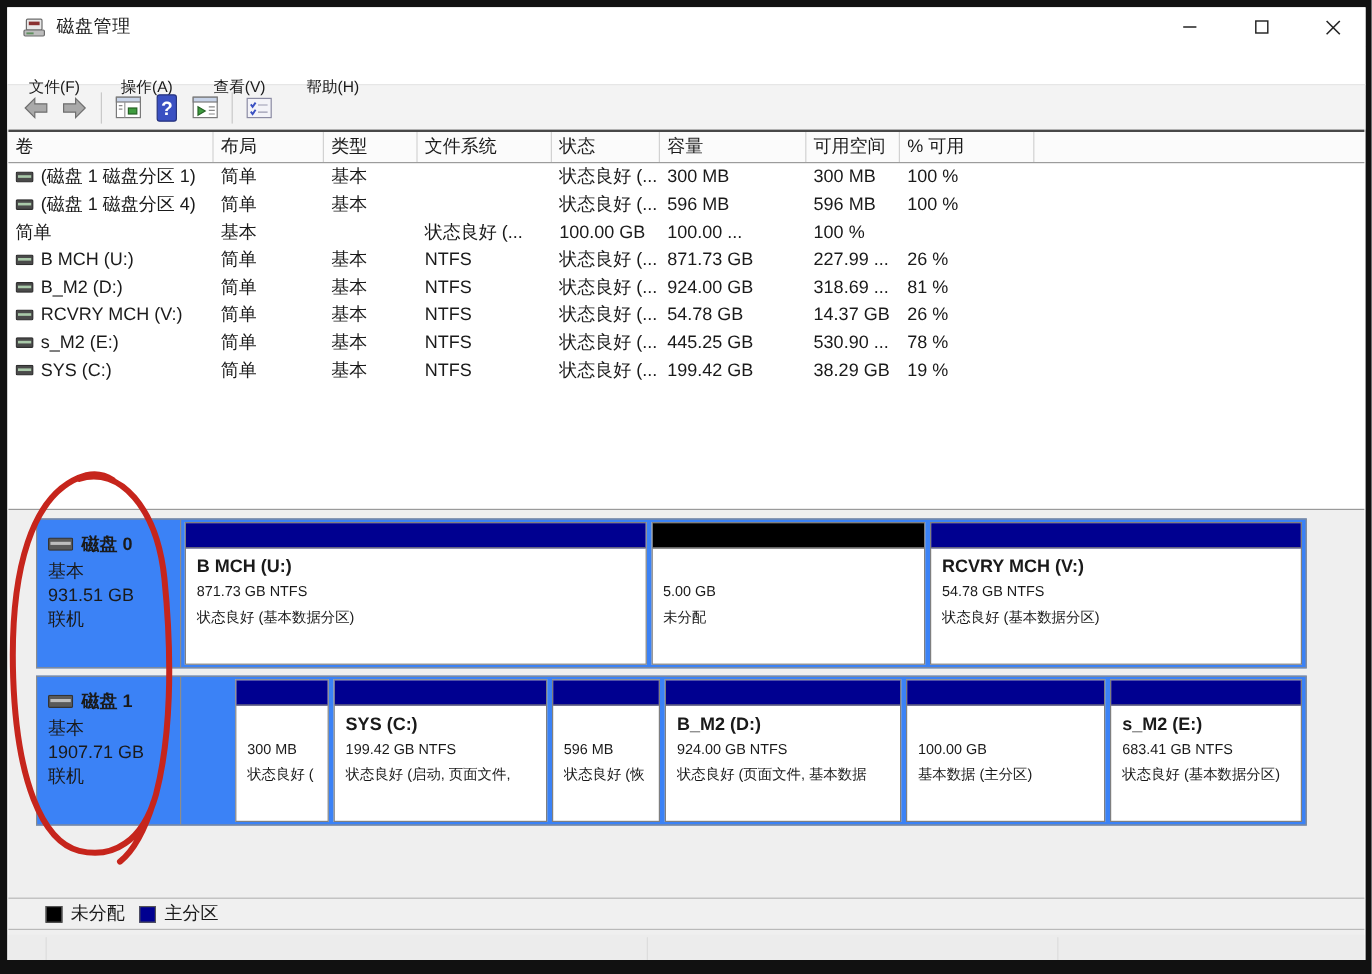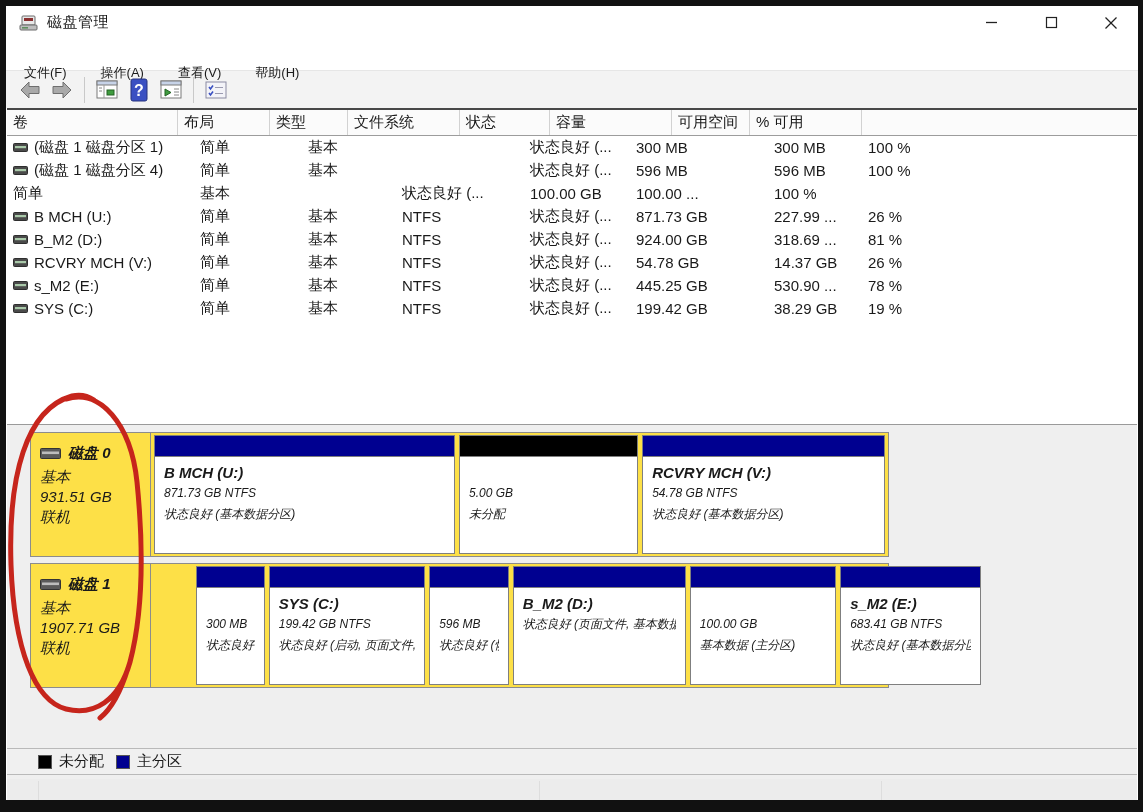--- a/index.html
+++ b/index.html
@@ -29,31 +29,31 @@
   .listview {
     position:absolute; left:1px; top:102px; width:1130px; height:317px;
     background:#fff; border-top:2px solid #484848; border-bottom:1px solid #9a9a9a;
   }
   .lv-grid { display:grid; grid-template-columns:171px 92px 78px 112px 90px 122px 78px 112px; }
   .lv-header { background:#fbfbfb; border-bottom:1px solid #9c9c9c; height:26px; }
   .lv-header .hcell {
     font-size:15px; padding:2px 6px; border-right:1px solid #d2d2d2;
     white-space:nowrap; overflow:hidden; display:flex; align-items:center;
   }
-  .lv-row { height:23px;gap:16px; }
+  .lv-row { height:23px; }
   .lv-row .cell {
     font-size:15px; padding:0 6px; white-space:nowrap; overflow:hidden;
     display:flex; align-items:center;
   }
   .vol-icon { flex:0 0 auto; margin-right:6px; }
   
   .lower { position:absolute; left:1px; top:419px; width:1130px; height:375px; background:#efefef; }
   .disk-row {
-    position:absolute; left:23px; width:859px; height:125px;
-    background:#fde047; border:1px solid #8c8c8c; display:flex;font-style:italic;
+    position:absolute; left:23px; width:1059px; height:125px;
+    background:#3b82f6; border:1px solid #8c8c8c; display:flex;
   }
   .disk-row.d0 { top:7px; }
   .disk-row.d1 { top:138px;gap:42px; }
   .disk-label { width:120px; flex:0 0 120px; border-right:1px solid #8c8c8c; padding:11px 8px 0 9px; }
   .disk-label .dname { display:flex; align-items:center; font-size:15px; font-weight:bold; margin-bottom:4px; }
   .disk-label .dline { font-size:15px; line-height:20px; }
   .disk-icon { margin-right:7px; }
   .parts { flex:1 1 auto; display:flex; gap:4px; padding:2px 3px; }
   .part { border:1px solid #7f7f7f; background:#fff; display:flex; flex-direction:column; min-width:0; }
   .part-head { height:21px; border-bottom:1px solid #7f7f7f; flex:0 0 21px; }
@@ -406,20 +406,21 @@
               <div class="l1"></div>
               <div class="l2">596 MB</div>
               <div class="l3">状态良好 (恢</div>
             </div>
           </div>
 
           <div class="part" style="flex: 205 1 0px;">
             <div class="part-head" style="background: rgb(0, 0, 144);"></div>
             <div class="part-body">
               <div class="l1">B_M2  (D:)</div>
+              <div class="l2">924.00 GB NTFS</div>
               <div class="l3">状态良好 (页面文件, 基本数据</div>
             </div>
           </div>
 
           <div class="part" style="flex: 173 1 0px;">
             <div class="part-head" style="background: rgb(0, 0, 144);"></div>
             <div class="part-body">
               <div class="l1"></div>
               <div class="l2">100.00 GB</div>
               <div class="l3">基本数据 (主分区)</div>

